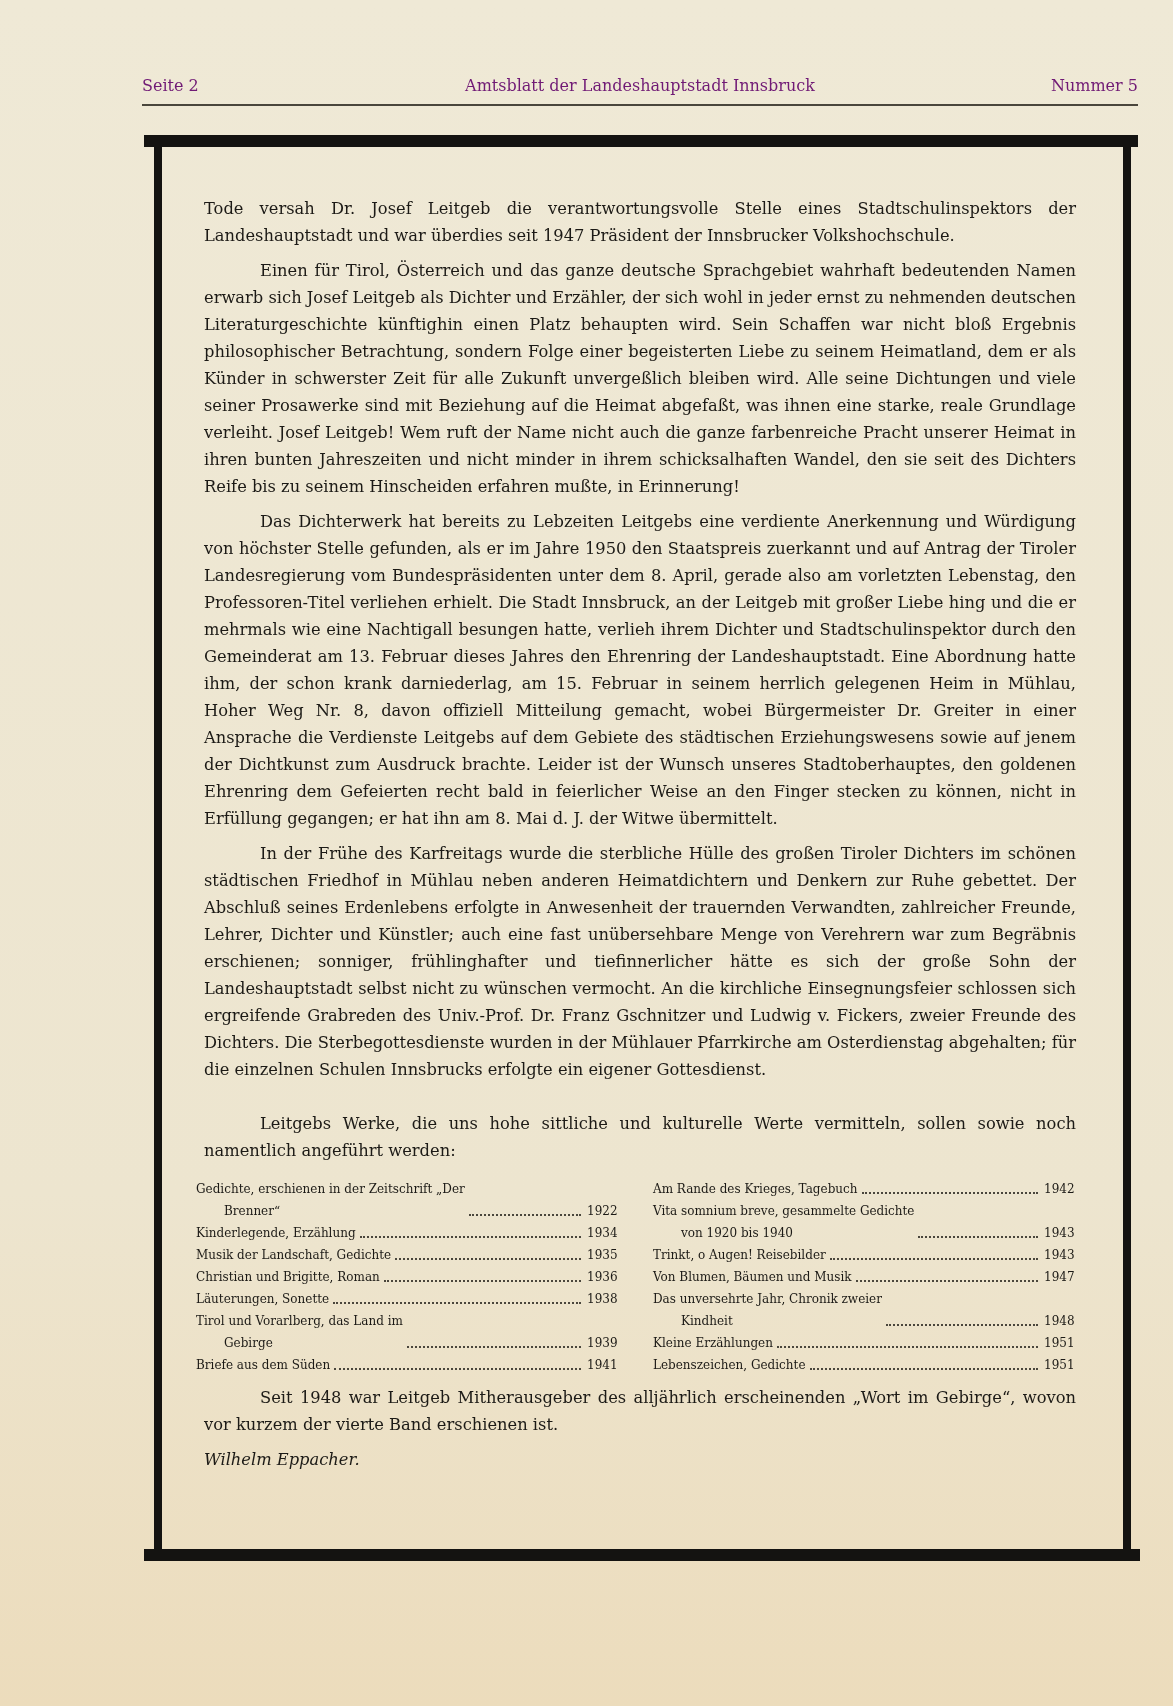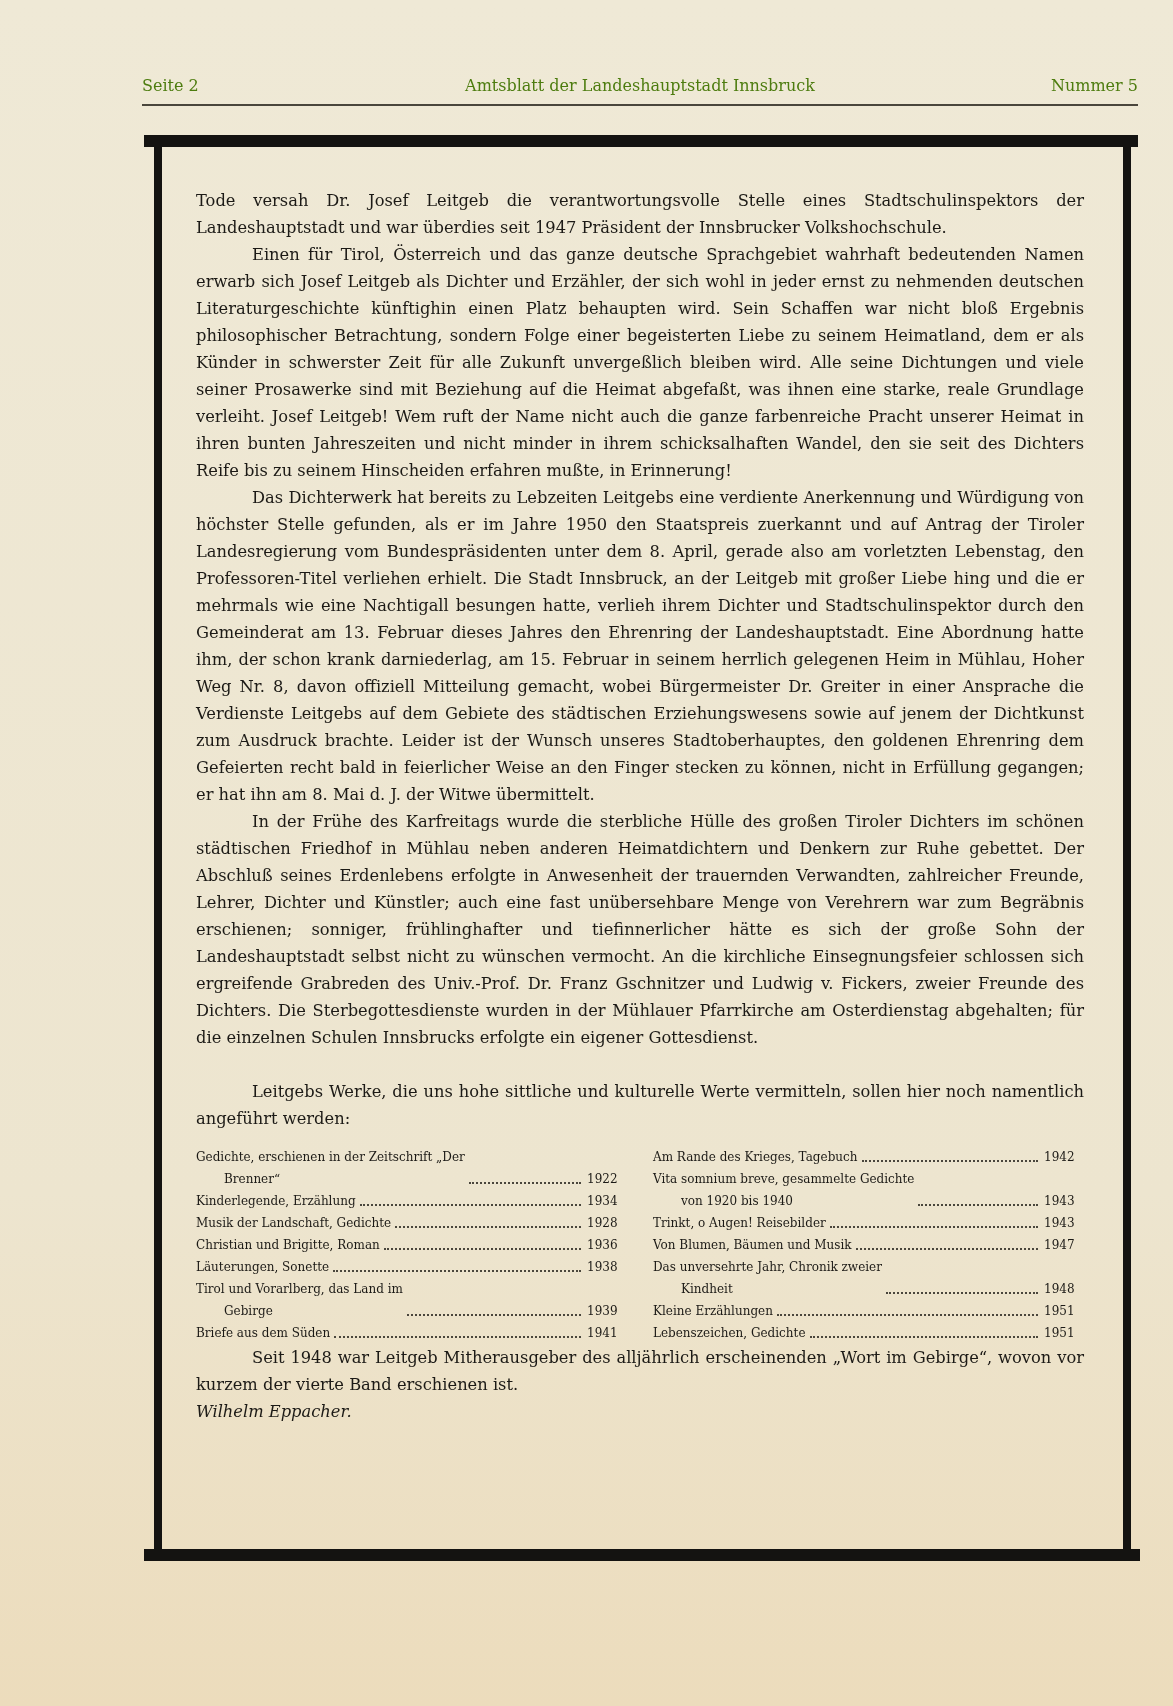--- a/index.html
+++ b/index.html
@@ -5,21 +5,21 @@
   html, body { margin: 0; padding: 0; }
   body {
     width: 1173px; height: 1706px; overflow: hidden;
     background: linear-gradient(180deg, #efe9d6 0%, #ede5cf 70%, #ecdcbc 100%);
     font-family: "DejaVu Serif", serif;
     color: #1c1a16;
     position: relative;
   }
   .page-header {
     position: absolute; left: 142px; top: 76px; width: 996px; height: 22px;
-    font-family: "DejaVu Serif", serif; font-size: 16px; color: #4d7c0f;
+    font-family: "DejaVu Serif", serif; font-size: 16px; color: #701a75;
   }
   .page-header .left { position: absolute; left: 0; top: 0; }
   .page-header .center { position: absolute; left: 0; right: 0; text-align: center; top: 0; }
   .page-header .right { position: absolute; right: 0; top: 0; }
   .header-rule {
     position: absolute; left: 142px; top: 104px; width: 996px; height: 2px; background: #4a463c;
   }
   
   .frame-top {
     position: absolute; left: 144px; top: 135px; width: 994px; height: 12px; background: #141311;
@@ -31,21 +31,21 @@
     position: absolute; left: 154px; top: 147px; width: 8px; height: 1402px; background: #141311;
   }
   .frame-right {
     position: absolute; left: 1123px; top: 147px; width: 8px; height: 1402px; background: #141311;
   }
   .content {
     position: absolute; left: 196px; top: 187px; width: 888px;
     font-family: "DejaVu Serif", serif;
     font-size: 16.3px; line-height: 27px; color: #1c1a16;
   }
-  .content p { margin: 0; text-align: justify; text-align-last: left; }
+  .content p { margin: 8px; text-align: justify; text-align-last: left; }
   .content p.indent { text-indent: 56px; }
   .content p.gap { margin-top: 27px; }
   .works {
     display: grid; grid-template-columns: 1fr 1fr; column-gap: 26px;
     margin-top: 14px; font-size: 12px; line-height: 22px;
   }
   .work { display: flex; align-items: flex-end; }
   .work .title { flex: 0 1 auto; }
   .work .title .cont { display: block; padding-left: 28px; }
   .work .dots {
@@ -69,38 +69,38 @@
 <div class="frame-left"></div>
 <div class="frame-right"></div>
 <div class="frame-bottom"></div>
 
 <div class="content">
   <p>Tode versah Dr. Josef Leitgeb die verantwortungsvolle Stelle eines Stadtschulinspektors der Landeshauptstadt und war überdies seit 1947 Präsident der Innsbrucker Volkshochschule.</p>
   <p class="indent">Einen für Tirol, Österreich und das ganze deutsche Sprachgebiet wahrhaft bedeutenden Namen erwarb sich Josef Leitgeb als Dichter und Erzähler, der sich wohl in jeder ernst zu nehmenden deutschen Literaturgeschichte künftighin einen Platz behaupten wird. Sein Schaffen war nicht bloß Ergebnis philosophischer Betrachtung, sondern Folge einer begeisterten Liebe zu seinem Heimatland, dem er als Künder in schwerster Zeit für alle Zukunft unvergeßlich bleiben wird. Alle seine Dichtungen und viele seiner Prosawerke sind mit Beziehung auf die Heimat abgefaßt, was ihnen eine starke, reale Grundlage verleiht. Josef Leitgeb! Wem ruft der Name nicht auch die ganze farbenreiche Pracht unserer Heimat in ihren bunten Jahreszeiten und nicht minder in ihrem schicksalhaften Wandel, den sie seit des Dichters Reife bis zu seinem Hinscheiden erfahren mußte, in Erinnerung!</p>
   <p class="indent">Das Dichterwerk hat bereits zu Lebzeiten Leitgebs eine verdiente Anerkennung und Würdigung von höchster Stelle gefunden, als er im Jahre 1950 den Staatspreis zuerkannt und auf Antrag der Tiroler Landesregierung vom Bundespräsidenten unter dem 8. April, gerade also am vorletzten Lebenstag, den Professoren-Titel verliehen erhielt. Die Stadt Innsbruck, an der Leitgeb mit großer Liebe hing und die er mehrmals wie eine Nachtigall besungen hatte, verlieh ihrem Dichter und Stadtschulinspektor durch den Gemeinderat am 13. Februar dieses Jahres den Ehrenring der Landeshauptstadt. Eine Abordnung hatte ihm, der schon krank darniederlag, am 15. Februar in seinem herrlich gelegenen Heim in Mühlau, Hoher Weg Nr. 8, davon offiziell Mitteilung gemacht, wobei Bürgermeister Dr. Greiter in einer Ansprache die Verdienste Leitgebs auf dem Gebiete des städtischen Erziehungswesens sowie auf jenem der Dichtkunst zum Ausdruck brachte. Leider ist der Wunsch unseres Stadtoberhauptes, den goldenen Ehrenring dem Gefeierten recht bald in feierlicher Weise an den Finger stecken zu können, nicht in Erfüllung gegangen; er hat ihn am 8. Mai d. J. der Witwe übermittelt.</p>
   <p class="indent">In der Frühe des Karfreitags wurde die sterbliche Hülle des großen Tiroler Dichters im schönen städtischen Friedhof in Mühlau neben anderen Heimatdichtern und Denkern zur Ruhe gebettet. Der Abschluß seines Erdenlebens erfolgte in Anwesenheit der trauernden Verwandten, zahlreicher Freunde, Lehrer, Dichter und Künstler; auch eine fast unübersehbare Menge von Verehrern war zum Begräbnis erschienen; sonniger, frühlinghafter und tiefinnerlicher hätte es sich der große Sohn der Landeshauptstadt selbst nicht zu wünschen vermocht. An die kirchliche Einsegnungsfeier schlossen sich ergreifende Grabreden des Univ.-Prof. Dr. Franz Gschnitzer und Ludwig v. Fickers, zweier Freunde des Dichters. Die Sterbegottesdienste wurden in der Mühlauer Pfarrkirche am Osterdienstag abgehalten; für die einzelnen Schulen Innsbrucks erfolgte ein eigener Gottesdienst.</p>
 
-  <p class="indent gap">Leitgebs Werke, die uns hohe sittliche und kulturelle Werte vermitteln, sollen hier noch namentlich angeführt werden:</p>
+  <p class="indent gap">Leitgebs Werke, die uns hohe sittliche und kulturelle Werte vermitteln, sollen sowie noch namentlich angeführt werden:</p>
 
   <div class="works">
     <div>
       <div class="work">
         <span class="title"><span>Gedichte, erschienen in der Zeitschrift „Der</span><span class="cont">Brenner“</span></span>
         <span class="dots"></span>
         <span class="year">1922</span>
       </div>
       <div class="work">
         <span class="title">Kinderlegende, Erzählung</span>
         <span class="dots"></span>
         <span class="year">1934</span>
       </div>
       <div class="work">
         <span class="title">Musik der Landschaft, Gedichte</span>
         <span class="dots"></span>
-        <span class="year">1928</span>
+        <span class="year">1935</span>
       </div>
       <div class="work">
         <span class="title">Christian und Brigitte, Roman</span>
         <span class="dots"></span>
         <span class="year">1936</span>
       </div>
       <div class="work">
         <span class="title">Läuterungen, Sonette</span>
         <span class="dots"></span>
         <span class="year">1938</span>

